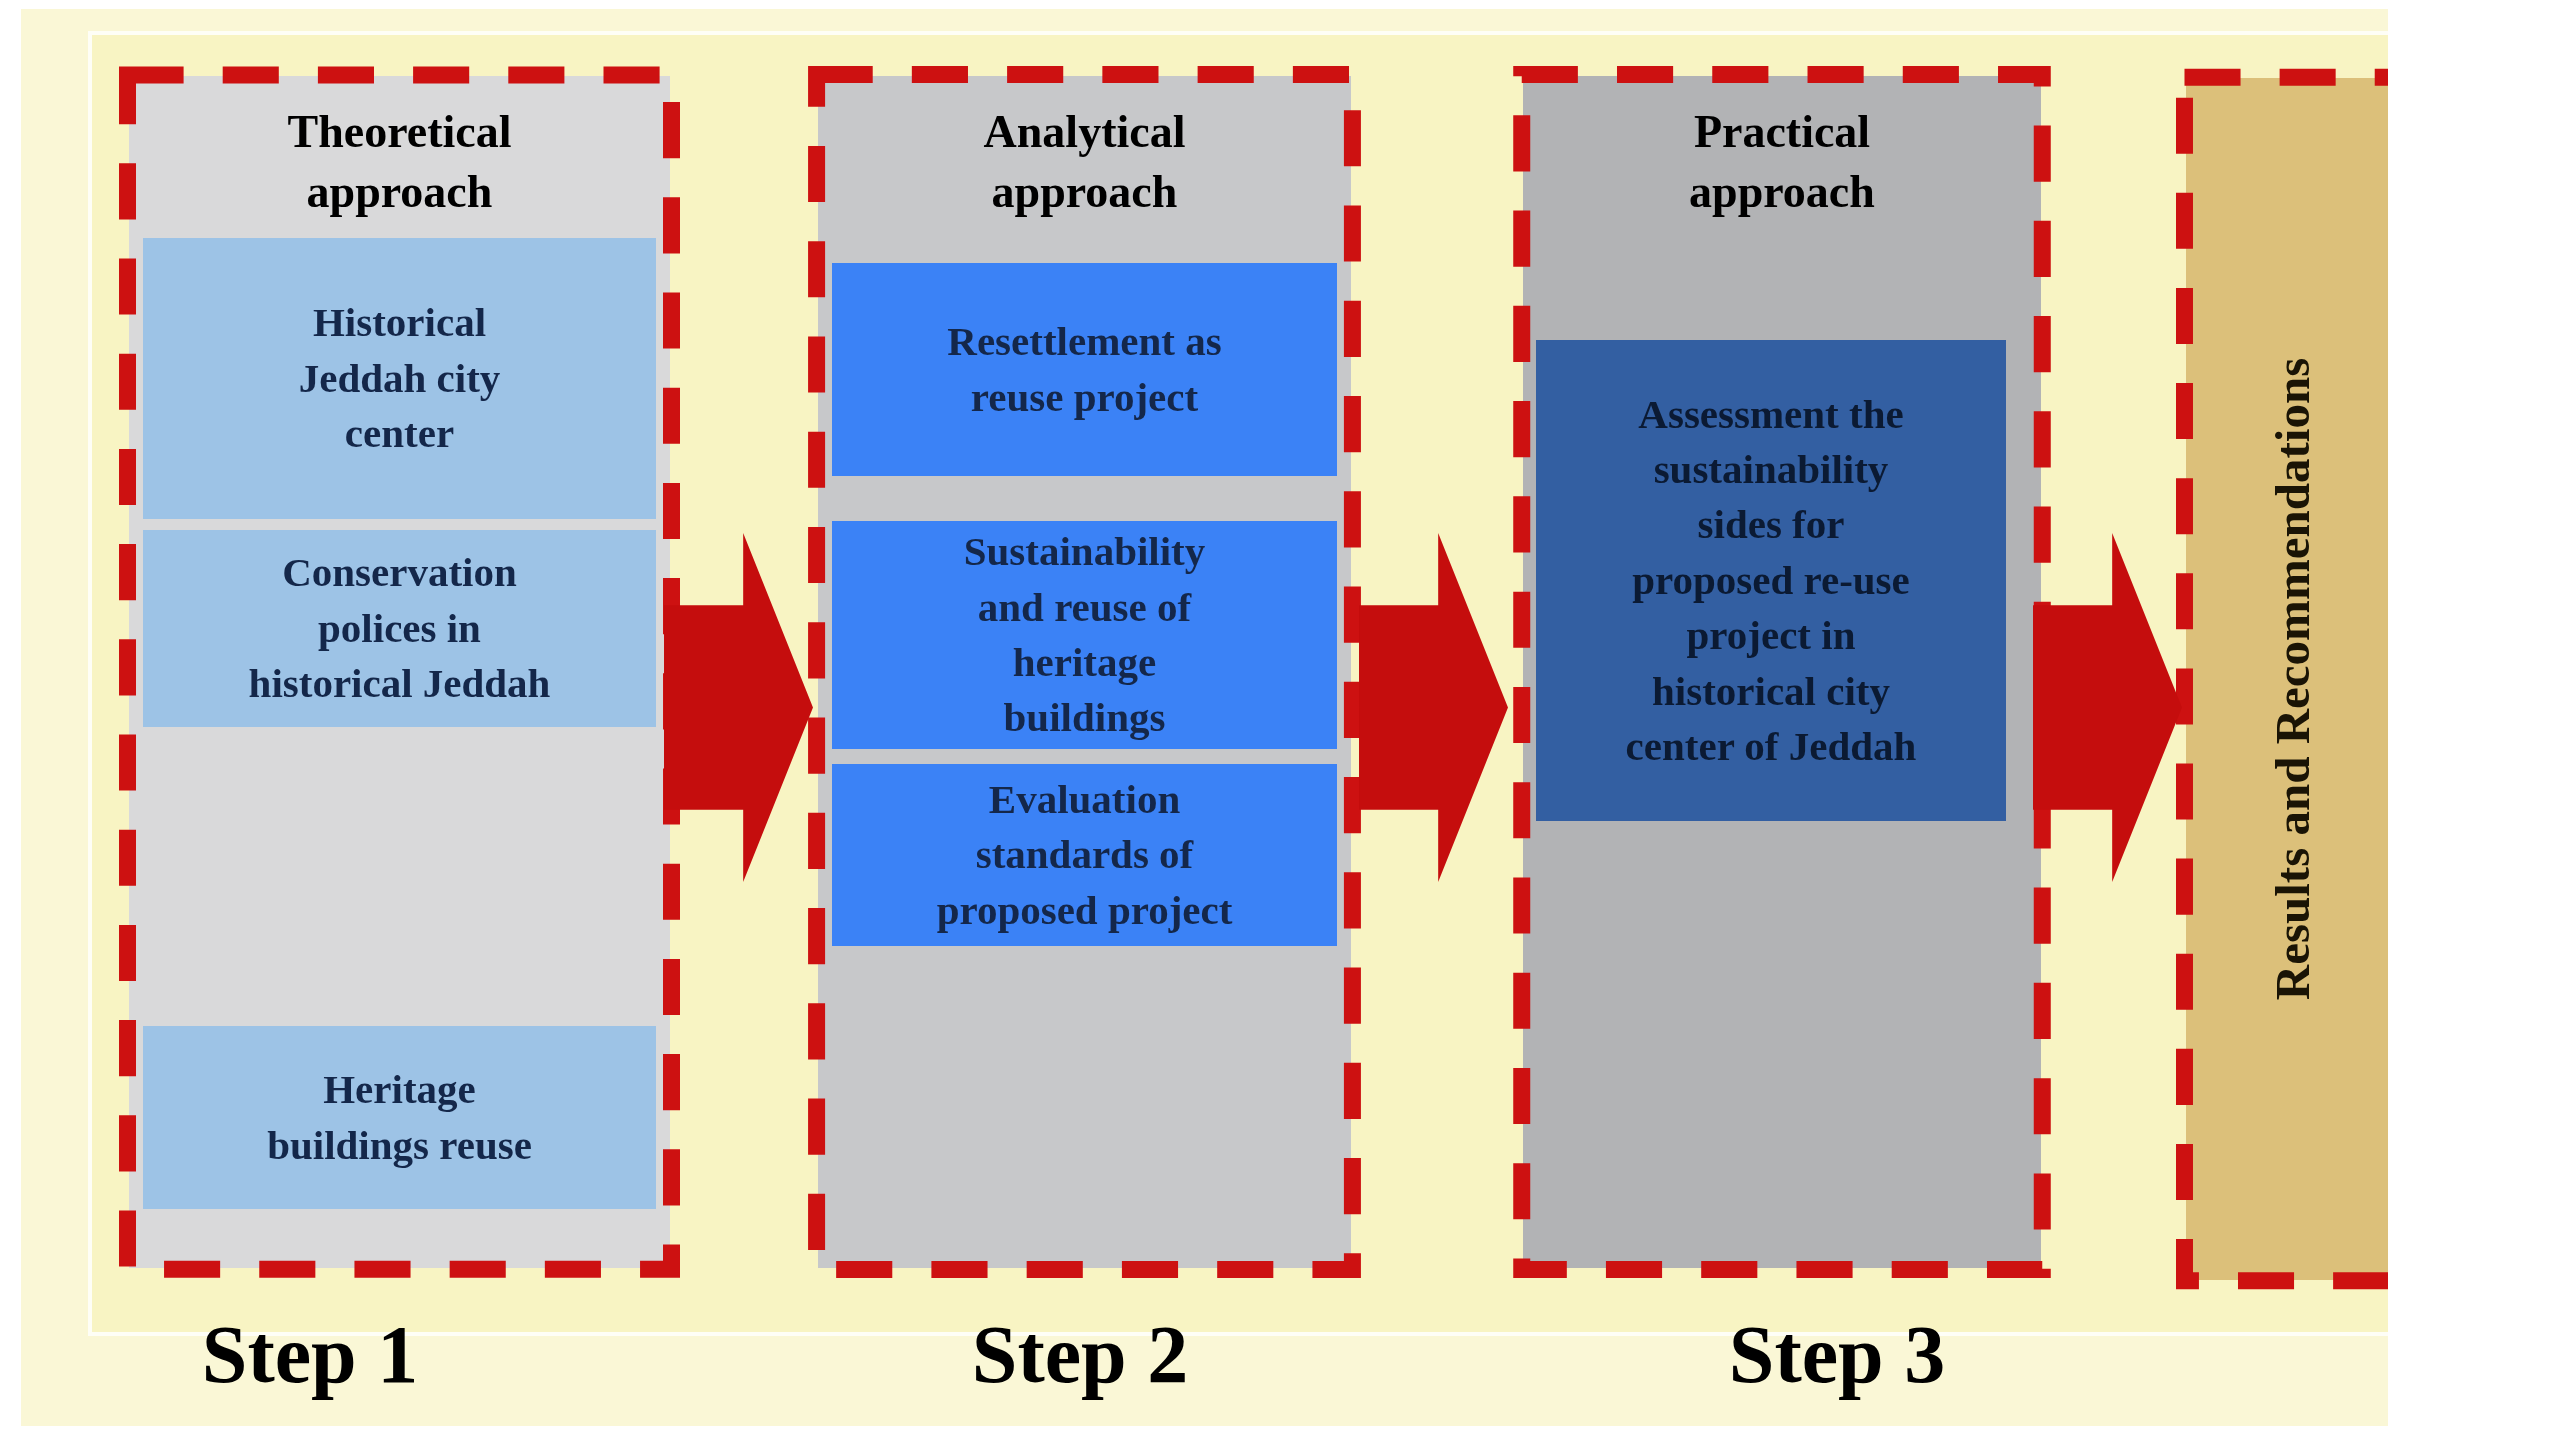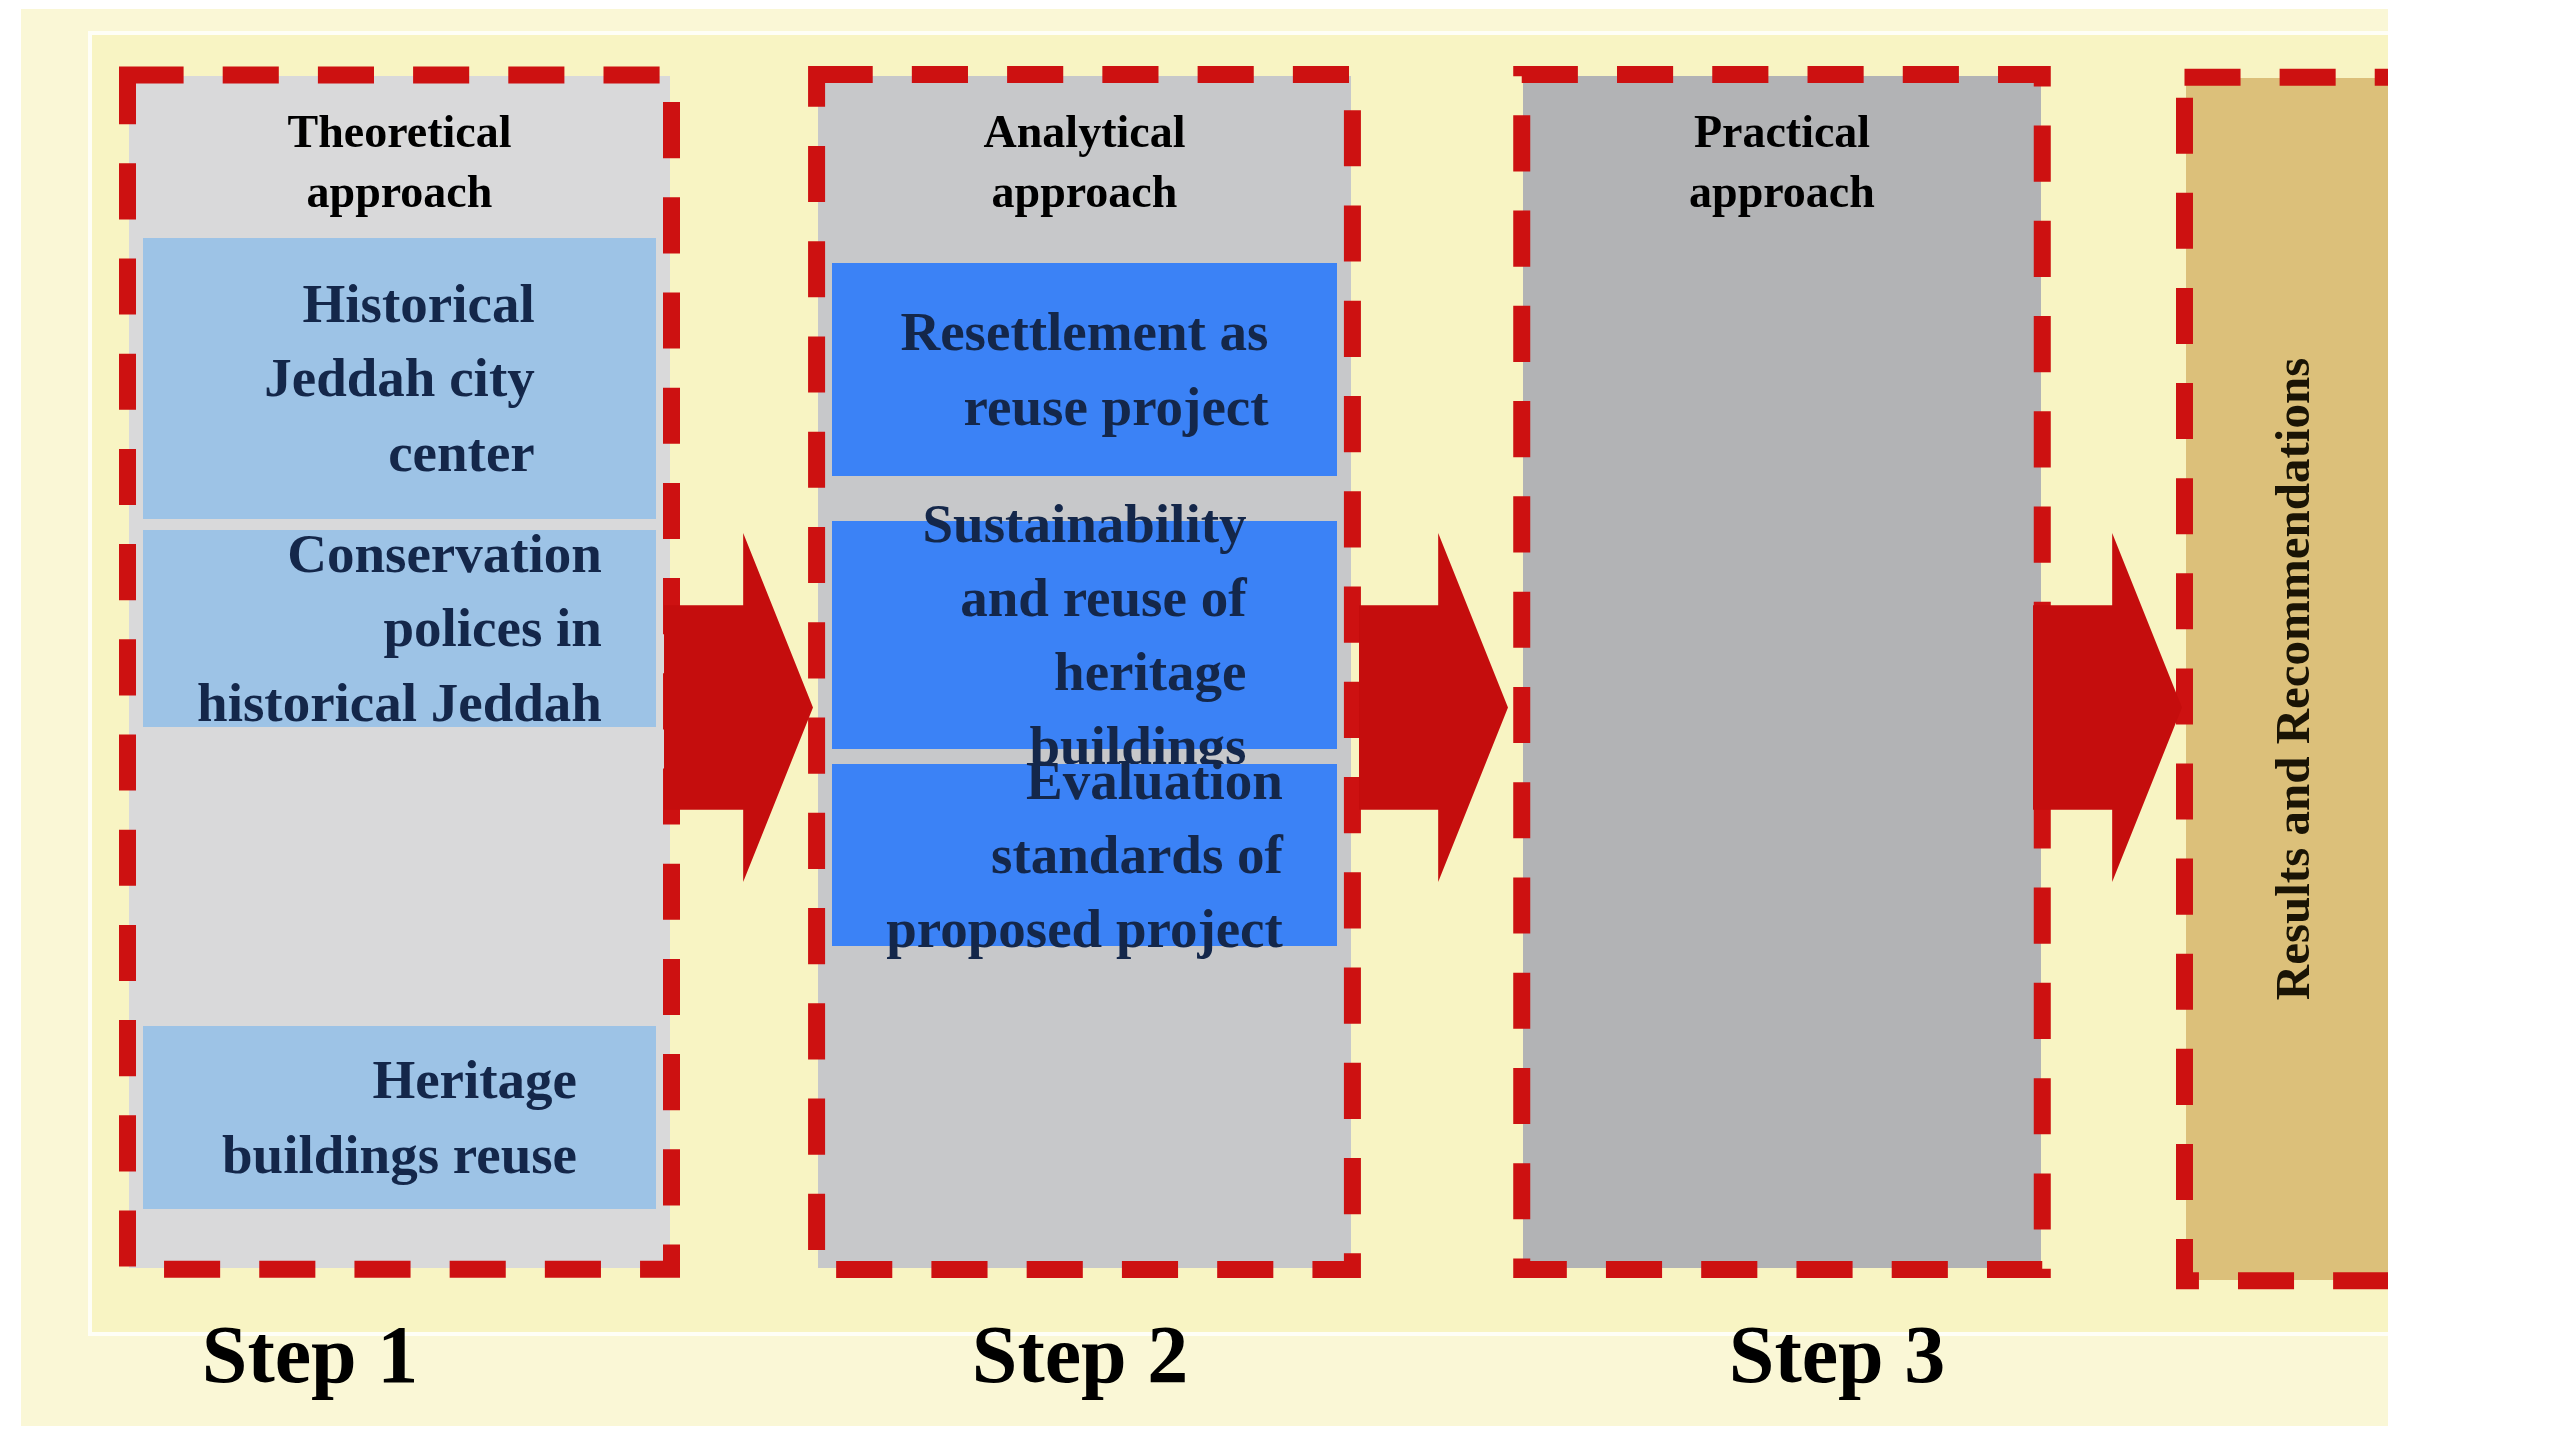--- a/index.html
+++ b/index.html
@@ -32,21 +32,21 @@
   #col3 .col-bg{background:#b2b3b5;}
   #col4 .col-bg{background:#dcc07a;}
   .col-header{
     position:absolute;left:17px;right:17px;top:36px;
     text-align:center;font-weight:bold;font-size:46px;line-height:1.3;
     color:#000;white-space:pre-line;
   }
   .box{
     position:absolute;left:24px;right:24px;
     display:flex;align-items:center;justify-content:center;
-    text-align:right;font-weight:bold;font-size:55px;line-height:1.35;
+    text-align:center;font-weight:bold;font-size:41px;line-height:1.35;
     color:#14274a;white-space:pre-line;
   }
   .blue-light{background:#9dc3e6;}
   .blue-mid{background:#3b82f6;}
   .blue-dark{background:#335fa2;color:#0b1a33;}
   
   #col1 .b1{top:172px;height:281px;}
   #col1 .b2{top:464px;height:197px;}
   #col1 .b3{top:672px;height:270px;}
   #col1 .b4{top:960px;height:183px;}
@@ -126,20 +126,27 @@
     <polygon points="0,85 93,85 93,0 175,205 93,410 93,325 0,325" fill="#c50d0d"></polygon>
   </svg>
 
   <div class="column" id="col3">
     <div class="col-bg"></div>
     <svg class="dash" width="538" height="1212" viewBox="0 0 632 1425">
       <rect x="10" y="10" width="612" height="1405" fill="none" stroke="#cd1111" stroke-width="20" stroke-dasharray="66 46"></rect>
     </svg>
     <div class="col-header">Practical
 approach</div>
+    <div class="box blue-dark b1">Assessment the
+sustainability
+sides for
+proposed re-use
+project in
+historical city
+center of Jeddah</div>
   </div>
 
   <svg class="arrow" id="arrow3" viewBox="0 0 175 410">
     <polygon points="0,85 93,85 93,0 175,205 93,410 93,325 0,325" fill="#c50d0d"></polygon>
   </svg>
 
   <div class="column" id="col4">
     <div class="col-bg"></div>
     <svg class="dash" width="231" height="1222" viewBox="0 0 272 1437">
       <rect x="10" y="10" width="252" height="1417" fill="none" stroke="#cd1111" stroke-width="20" stroke-dasharray="66 46"></rect>

